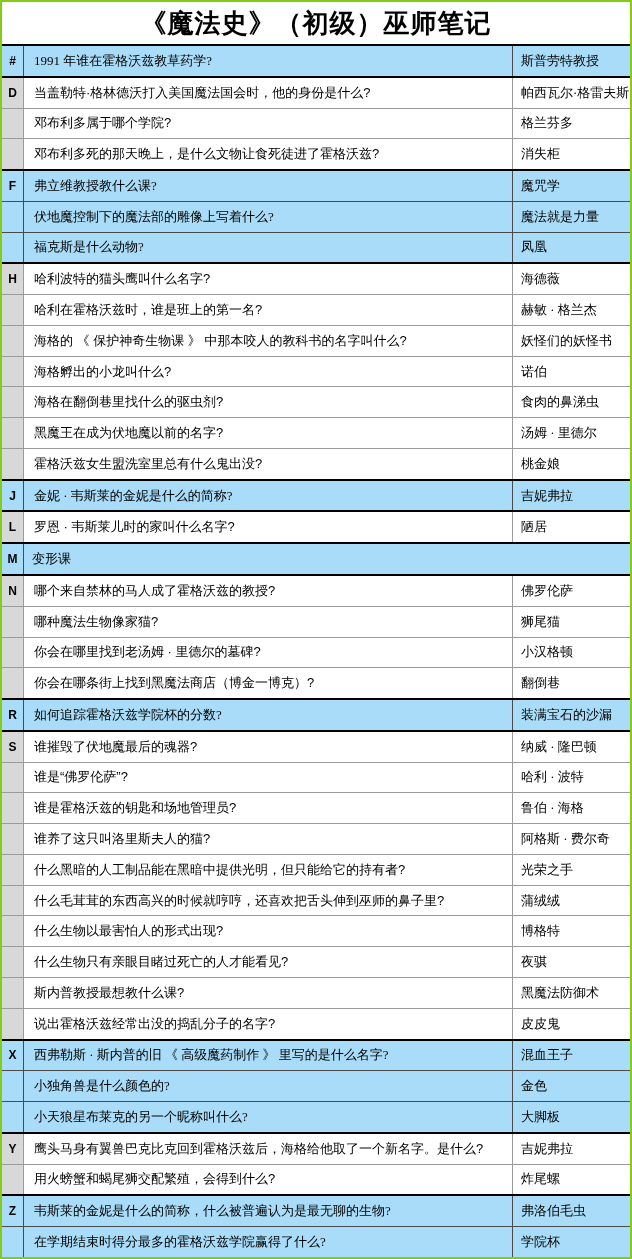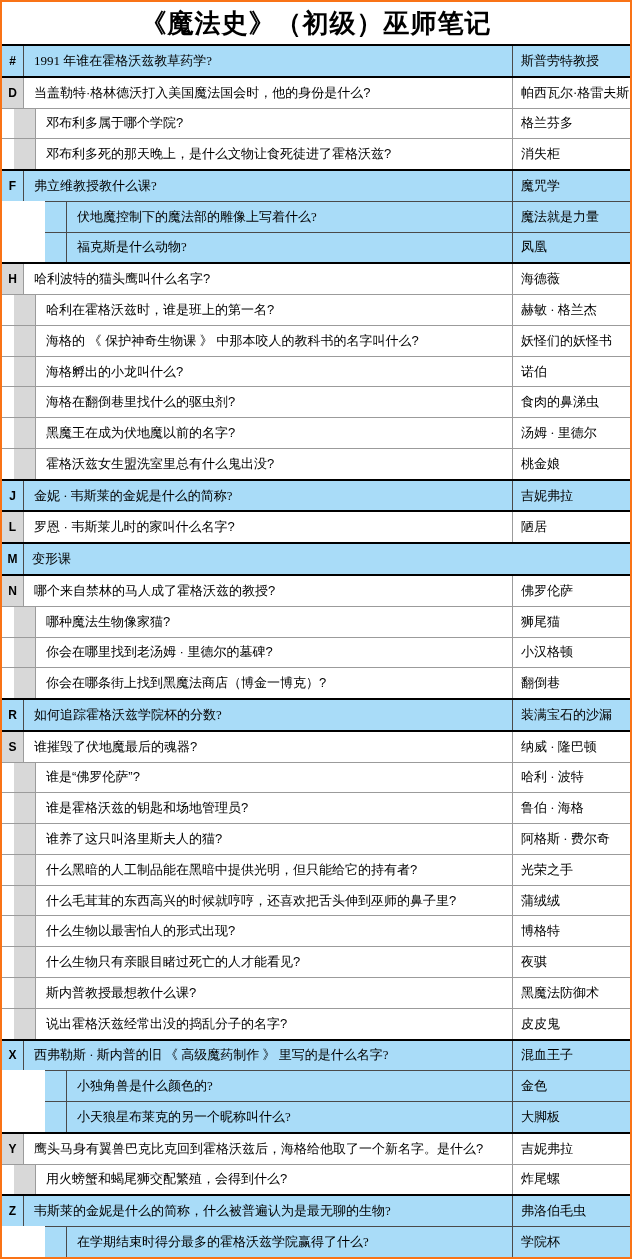--- a/index.html
+++ b/index.html
@@ -2,21 +2,21 @@
 <html lang="zh" style="--group-blue: #a9dcf8; --letter-gray: #d8d8d8;"><head>
 <meta charset="utf-8">
 <style>
   html, body { margin: 0; padding: 0; background: #ffffff; }
   * { box-sizing: border-box; }
   body { font-family: "Liberation Sans", "DejaVu Sans", sans-serif; }
 
   .sheet {
     width: 632px;
     height: 1259px;
-    border: 2px solid #f97316;
+    border: 2px solid #84cc16;
     background: #fff;
     display: flex;
     flex-direction: column;
   }
 
   .title {
     height: 42px;
     flex: 0 0 42px;
     display: flex;
     align-items: center;
@@ -40,26 +40,26 @@
     min-height: 0;
     display: flex;
     align-items: stretch;
     font-size: 13px;
     color: #000;
   }
 
   .row.first { border-top: 2px solid #000; }
 
   .row.white { background: #ffffff; }
-  .row.white:not(.first) { border-top: 1px solid #9b9b9b; padding-left: 12px; }
+  .row.white:not(.first) { border-top: 1px solid #9b9b9b; }
   .row.white .letter { background: var(--letter-gray); border-right: 1px solid #9b9b9b; }
   .row.white .q { border-right: 1px solid #9b9b9b; }
 
   .row.blue { background: var(--group-blue); }
-  .row.blue:not(.first) { border-top: 1px solid #4a4a4a; margin-left: 43px; }
+  .row.blue:not(.first) { border-top: 1px solid #4a4a4a; }
   .row.blue .letter { background: var(--group-blue); border-right: 1px solid #4a4a4a; }
   .row.blue .q { border-right: 1px solid #4a4a4a; font-family: Liberation Serif, serif; }
 
   .letter {
     width: 22px;
     flex: 0 0 22px;
     display: flex;
     align-items: center;
     justify-content: center;
     font-weight: bold;

